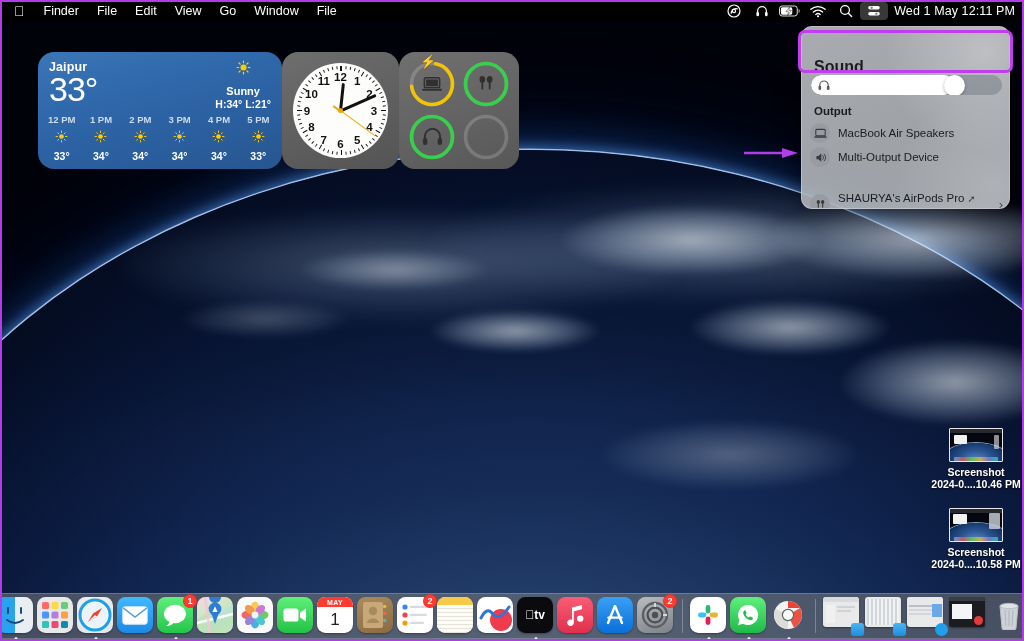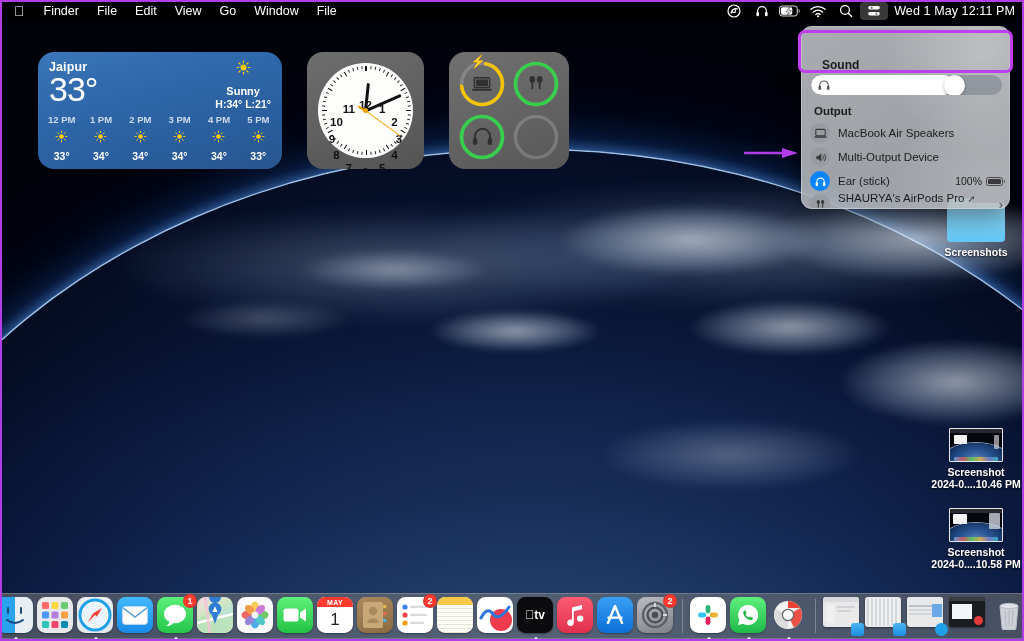--- a/index.html
+++ b/index.html
@@ -82,21 +82,21 @@
     margin-left: auto; display: flex; align-items: center;
     gap: 0; padding-right: 9px;
   }
   .mb-icon {
     width: 28px; height: 22px; display: flex; align-items: center; justify-content: center;
   }
   .mb-icon.active { background: rgba(255,255,255,0.22); border-radius: 4px; height: 18px; }
   #mb-clock { font-size: 12.5px; padding-left: 6px; letter-spacing: 0.1px; white-space: nowrap; }
 
   
-  #widgets { position: absolute; left: 38px; top: 52px; display: flex; gap: 25px; z-index: 20; border-radius: 23px; }
+  #widgets { position: absolute; left: 38px; top: 52px; display: flex; gap: 0; z-index: 20; border-radius: 23px; }
 
   .widget { border-radius: 16px; overflow: hidden; position: relative; }
 
   
   #weather-widget {
     width: 244px; height: 117px;
     background: linear-gradient(165deg, #3a76b8 0%, #2f68ab 35%, #2a5e9e 70%, #27568f 100%);
     color: #fff; padding: 8px 11px 0 11px;
   }
   #wx-city { font-size: 12.5px; font-weight: 600; letter-spacing: 0.1px; }
@@ -125,21 +125,21 @@
   }
   .tick { position: absolute; left: 50%; top: 0; width: 1px; height: 47.5px;
           transform-origin: 50% 100%; }
   .tick::before {
     content: ""; position: absolute; left: 0; top: 2.5px;
     width: 1px; height: 3.5px; background: #222;
   }
   .tick.major::before { height: 5px; width: 1.6px; left: -0.3px; background: #111; }
   .numeral {
     position: absolute; font-size: 11.5px; font-weight: 700; color: #111;
-    width: 16px; text-align: center; line-height: 12px; margin-top: 28px;
+    width: 16px; text-align: center; line-height: 12px;
   }
   .hand { position: absolute; left: 50%; bottom: 50%; transform-origin: 50% 100%;
           border-radius: 2px; background: #111; }
   #hand-hour { width: 3.4px; height: 28px; margin-left: -1.7px; }
   #hand-min  { width: 2.8px; height: 39px; margin-left: -1.4px; }
   #hand-sec  { width: 1.4px; height: 43px; margin-left: -0.7px; background: #f0a500; }
   #hand-sec::after {
     content:""; position:absolute; left:-0.4px; bottom:-9px; width:2.2px; height:10px; background:#f0a500;
   }
   #clock-pin { position: absolute; left: 50%; top: 50%; width: 5px; height: 5px;
@@ -203,21 +203,21 @@
     color: #1c1c1e;
     overflow: hidden;
   }
   #panel-sheen {
     position: absolute; inset: 0; pointer-events: none;
     background:
       radial-gradient(circle at 88% 14%, rgba(255,255,255,0.30) 0%, rgba(255,255,255,0) 42%),
       radial-gradient(circle at 92% 88%, rgba(255,255,255,0.16) 0%, rgba(255,255,255,0) 40%),
       linear-gradient(150deg, rgba(255,255,255,0.10), rgba(255,255,255,0) 55%);
   }
-  #sound-title { position: absolute; left: 20px; top: 31px; font-size: 12px; font-weight: 700; }
+  #sound-title { position: absolute; left: 12px; top: 31px; font-size: 16px; font-weight: 700; }
   #volume-slider {
     position: absolute; left: 9px; top: 48px; width: 191px; height: 20px;
     border-radius: 10px;
     background: rgba(120,128,138,0.55);
     overflow: hidden;
   }
   #volume-fill {
     position: absolute; left: 0; top: 0; bottom: 0; width: 75%;
     background: #ffffff; border-radius: 10px;
   }
@@ -633,27 +633,20 @@
         </div>
       </div>
       <div class="bat-ring">
         <svg class="ring-svg" viewBox="0 0 48 48">
           <circle cx="24" cy="24" r="20.5" fill="none" stroke="rgba(255,255,255,0.18)" stroke-width="3.6"></circle>
         </svg>
       </div>
     </div>
   </div>
 
-  <div class="desk-icon" style="left:930px;top:198px;">
-    <div class="folder">
-      <div class="tab"></div>
-        <div class="body"></div>
-    </div>
-    <div class="lbl">Screenshots</div>
-  </div>
 
 
   <div class="desk-icon" style="left:930px;top:428px;">
     <div class="shot-thumb">
       <div class="tb"></div>
         <div class="earth"></div>
       <div class="win" style="left:4px;top:6px;width:13px;height:9px;"></div>
       <div class="win" style="right:3px;top:6px;width:5px;height:14px;background:rgba(255,255,255,.55);"></div>
       <div class="dock"></div>
     </div>
@@ -706,36 +699,20 @@
     <div class="out-row" style="top:95px;">
       <span class="out-ico">
         <svg width="13" height="11" viewBox="0 0 16 13">
             <rect x="2.2" y="1.4" width="11.6" height="7.8" rx="1.2" fill="none" stroke="#3a3a3c" stroke-width="1.3"></rect>
             <rect x="0.4" y="10" width="15.2" height="1.6" rx="0.8" fill="#3a3a3c"></rect>
           </svg>
       </span>
       <span class="out-name">MacBook Air Speakers</span>
     </div>
 
-    <div class="out-row" style="top:143px;">
-      <span class="out-ico sel">
-        <svg width="13" height="13" viewBox="0 0 16 16">
-            <path d="M3.4 10.2V8.4a4.6 4.6 0 0 1 9.2 0v1.8" fill="none" stroke="#fff" stroke-width="1.35" stroke-linecap="round"></path>
-            <rect x="2" y="9" width="3" height="4.8" rx="1.4" fill="#fff"></rect>
-            <rect x="11" y="9" width="3" height="4.8" rx="1.4" fill="#fff"></rect>
-          </svg>
-      </span>
-      <span class="out-name">Ear (stick)</span>
-      <span class="out-right">
-        <span>100%</span>
-        <span class="mini-batt">
-            <i></i>
-          </span>
-      </span>
-    </div>
 
     <div class="out-row" style="top:164px;height:26px;">
       <span class="out-ico">
         <svg width="13" height="13" viewBox="0 0 18 18">
             <ellipse cx="6" cy="5.4" rx="2.3" ry="2.8" fill="#3a3a3c"></ellipse>
             <ellipse cx="12" cy="5.4" rx="2.3" ry="2.8" fill="#3a3a3c"></ellipse>
             <rect x="5.2" y="7.4" width="1.6" height="6" rx="0.8" fill="#3a3a3c"></rect>
             <rect x="11.2" y="7.4" width="1.6" height="6" rx="0.8" fill="#3a3a3c"></rect>
           </svg>
       </span>

